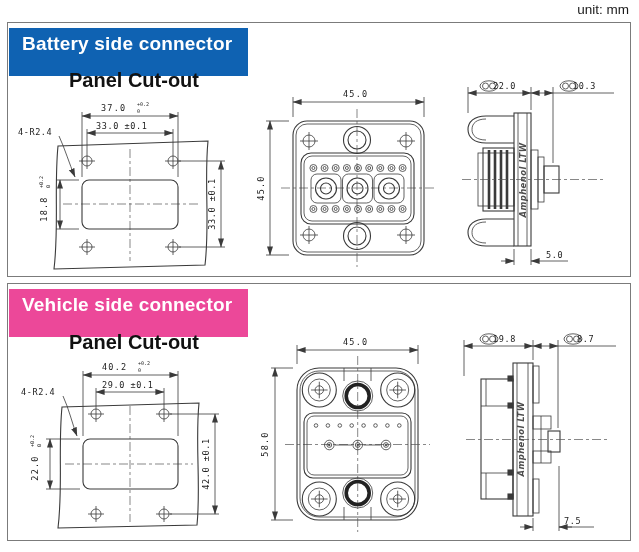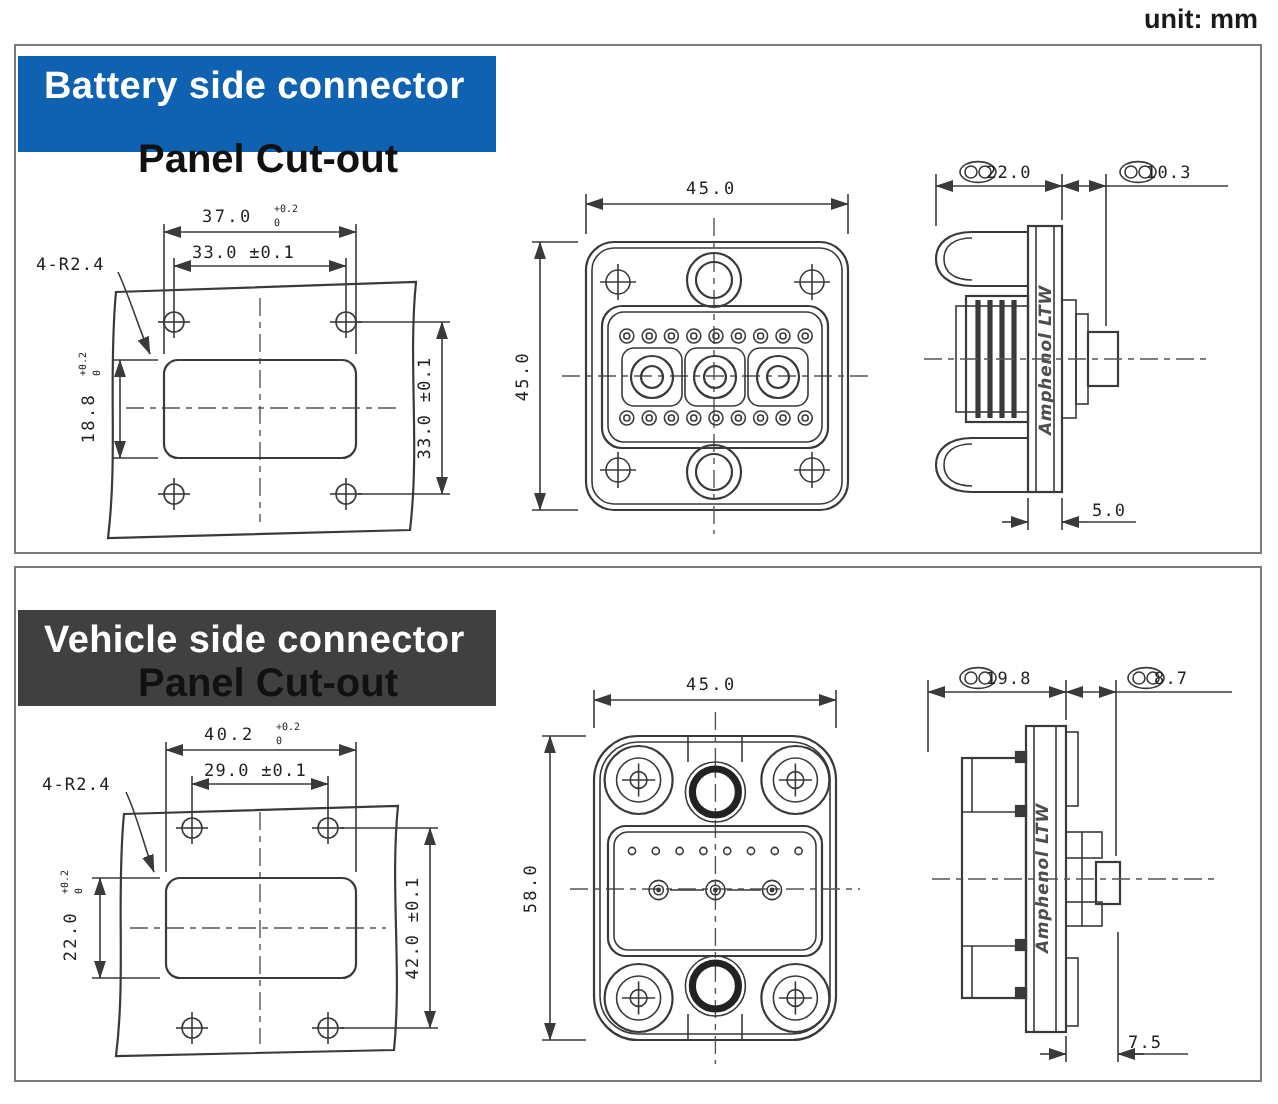--- a/index.html
+++ b/index.html
@@ -1,18 +1,18 @@
 <!DOCTYPE html>
 <html><head>
 <meta charset="utf-8">
 <style>
   html,body{margin:0;padding:0;background:#fff;}
   #page{position:relative;width:639px;height:552px;background:#fff;
         font-family:"Liberation Sans",sans-serif;overflow:hidden;}
-  .unit{position:absolute;top:2px;right:10px;font-size:13.5px;font-weight:700;color:#1a1a1a;}
+  .unit{position:absolute;top:2px;right:10px;font-size:13.5px;font-weight:400;color:#1a1a1a;}
   .secbox{position:absolute;left:7px;width:622px;border:1.6px solid #7b7b7b;background:#fff;}
   #box-battery{top:22px;height:253px;}
   #box-vehicle{top:283px;height:256px;}
   .banner{position:absolute;left:1px;top:5px;height:32px;background:#0F62B2;color:#fff;
           font-weight:bold;font-size:19px;line-height:32px;padding:0 16px 16px 13px;letter-spacing:.2px;}
   .cutout-title{position:absolute;left:40px;width:172px;text-align:center;font-size:20px;
           font-weight:bold;color:#111;}
   #box-battery .cutout-title{top:46px;}
   #box-vehicle .cutout-title{top:47px;}
   svg{position:absolute;overflow:visible;}
@@ -268,21 +268,21 @@
       <line class="dim" x1="58" y1="176" x2="58" y2="192"></line>
         <line class="dim" x1="75" y1="176" x2="75" y2="192"></line>
       <line class="dim" x1="45" y1="188" x2="58" y2="188" marker-end="url(#b3e)"></line>
       <line class="dim" x1="88" y1="188" x2="75" y2="188" marker-end="url(#b3e)"></line>
       <line class="dim" x1="88" y1="188" x2="112" y2="188"></line>
       <text class="dts" x="90" y="185">5.0</text>
     </svg>
   </div>
 
   <div class="secbox" id="box-vehicle">
-    <div class="banner" style="background: #404040; margin-top: 16px;">Vehicle side connector</div>
+    <div class="banner" style="background: #ec4899;">Vehicle side connector</div>
     <div class="cutout-title">Panel Cut-out</div>
 
     <svg style="left:5px;top:66px;" width="235" height="186" viewBox="0 0 235 186">
       <defs>
         <marker id="v1e" markerWidth="10" markerHeight="8" refX="8.6" refY="3" orient="auto" markerUnits="userSpaceOnUse">
             <path d="M0 0L9 3L0 6Z" fill="#3a3a3a"></path>
           </marker>
         <marker id="v1s" markerWidth="10" markerHeight="8" refX="8.6" refY="3" orient="auto-start-reverse" markerUnits="userSpaceOnUse">
             <path d="M0 0L9 3L0 6Z" fill="#3a3a3a"></path>
           </marker>

